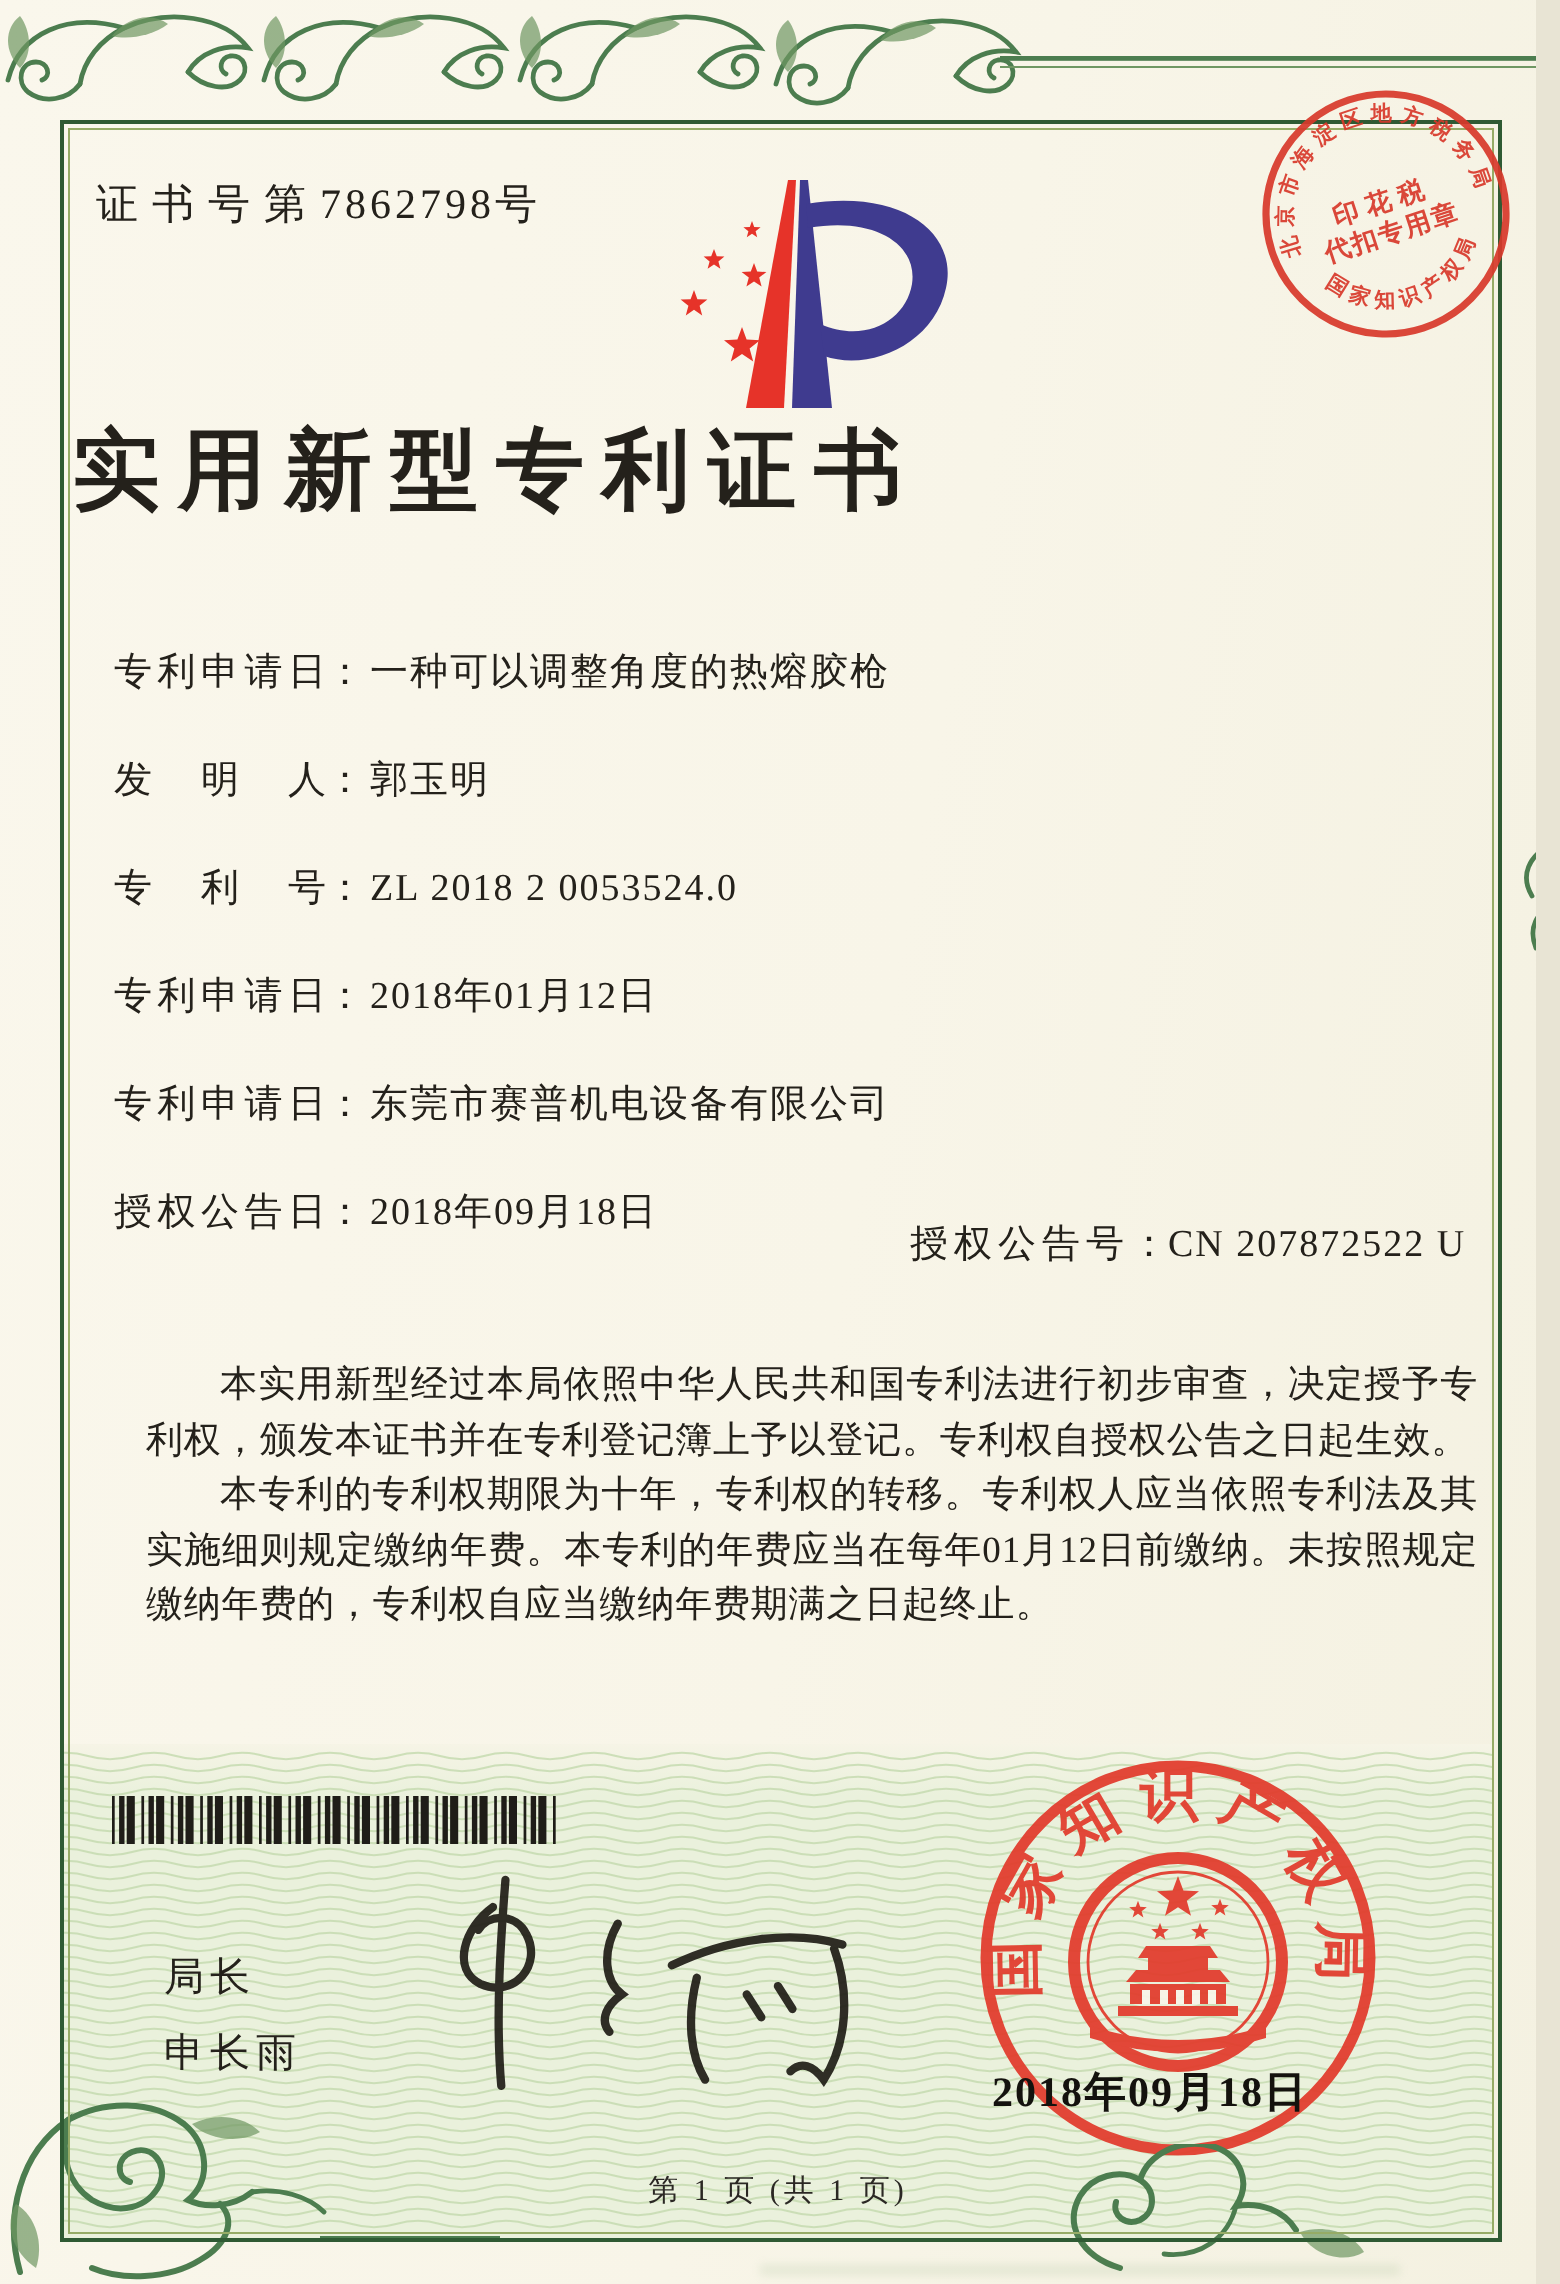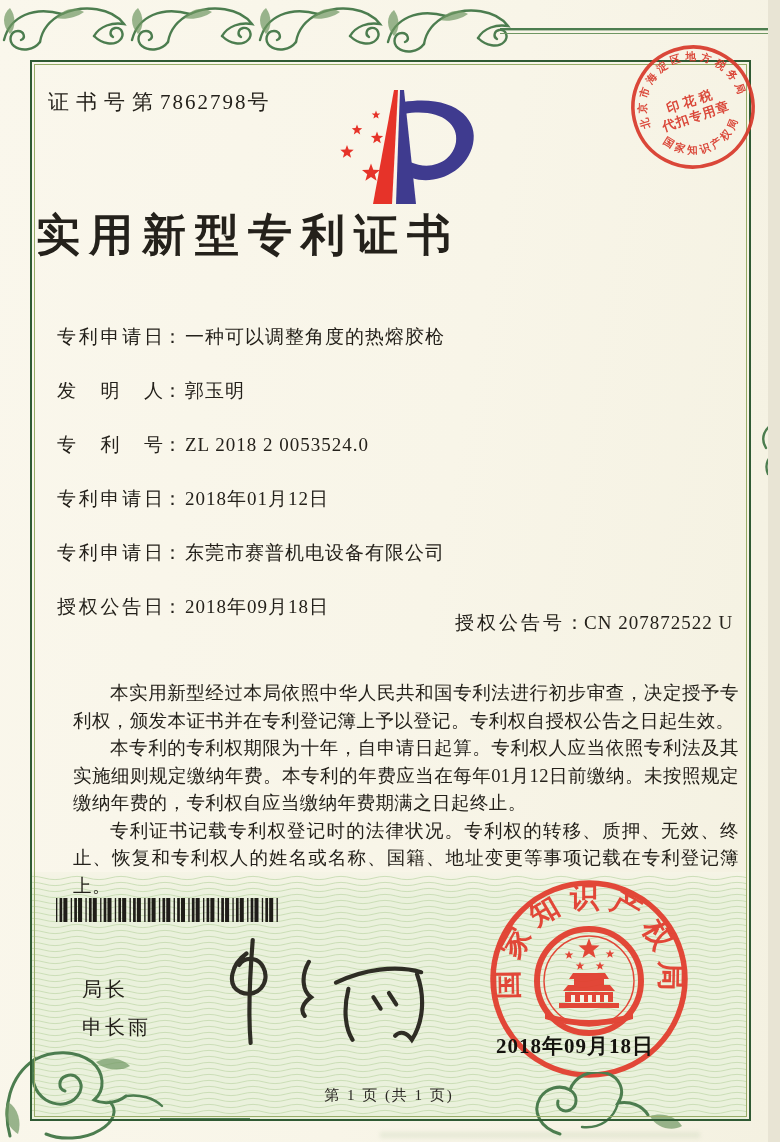--- a/index.html
+++ b/index.html
@@ -134,22 +134,21 @@
     <div class="row grant">
       <span class="lab">授权公告日</span><span class="col">：</span><span class="val">2018年09月18日</span>
       <span class="grant-no">
         <span class="lab2">授权公告号</span><span>：</span><span class="val">CN 207872522 U</span>
       </span>
     </div>
   </div>
 
   <div class="paras">
     <p>本实用新型经过本局依照中华人民共和国专利法进行初步审查，决定授予专利权，颁发本证书并在专利登记簿上予以登记。专利权自授权公告之日起生效。</p>
-    <p>本专利的专利权期限为十年，自申请日起算。专利权人应当依照专利法及其实施细则规定缴纳年费。本专利的年费应当在每年01月12日前缴纳。未按照规定缴纳年费的，专利权自应当缴纳年费期满之日起终止。</p>
-    <p>专利证书记载专利权登记时的法律状况。专利权的转移、质押、无效、终止、恢复和专利权人的姓名或名称、国籍、地址变更等事项记载在专利登记簿上。</p>
+    <p>本专利的专利权期限为十年，专利权的转移。专利权人应当依照专利法及其实施细则规定缴纳年费。本专利的年费应当在每年01月12日前缴纳。未按照规定缴纳年费的，专利权自应当缴纳年费期满之日起终止。</p>
   </div>
 
   <div class="zone">
     <svg class="waves" viewBox="0 0 714 248" preserveAspectRatio="none">
       <path id="wave-path" fill="none" stroke="#c6dab0" stroke-width="1" opacity="0.85" d="M-10,6 q11,-3.2 22,0 t22,0 q11,-3.2 22,0 t22,0 q11,-3.2 22,0 t22,0 q11,-3.2 22,0 t22,0 q11,-3.2 22,0 t22,0 q11,-3.2 22,0 t22,0 q11,-3.2 22,0 t22,0 q11,-3.2 22,0 t22,0 q11,-3.2 22,0 t22,0 q11,-3.2 22,0 t22,0 q11,-3.2 22,0 t22,0 q11,-3.2 22,0 t22,0 q11,-3.2 22,0 t22,0 q11,-3.2 22,0 t22,0 q11,-3.2 22,0 t22,0 q11,-3.2 22,0 t22,0 q11,-3.2 22,0 t22,0M-10,12 q11,-3.2 22,0 t22,0 q11,-3.2 22,0 t22,0 q11,-3.2 22,0 t22,0 q11,-3.2 22,0 t22,0 q11,-3.2 22,0 t22,0 q11,-3.2 22,0 t22,0 q11,-3.2 22,0 t22,0 q11,-3.2 22,0 t22,0 q11,-3.2 22,0 t22,0 q11,-3.2 22,0 t22,0 q11,-3.2 22,0 t22,0 q11,-3.2 22,0 t22,0 q11,-3.2 22,0 t22,0 q11,-3.2 22,0 t22,0 q11,-3.2 22,0 t22,0 q11,-3.2 22,0 t22,0 q11,-3.2 22,0 t22,0M-10,18 q11,-3.2 22,0 t22,0 q11,-3.2 22,0 t22,0 q11,-3.2 22,0 t22,0 q11,-3.2 22,0 t22,0 q11,-3.2 22,0 t22,0 q11,-3.2 22,0 t22,0 q11,-3.2 22,0 t22,0 q11,-3.2 22,0 t22,0 q11,-3.2 22,0 t22,0 q11,-3.2 22,0 t22,0 q11,-3.2 22,0 t22,0 q11,-3.2 22,0 t22,0 q11,-3.2 22,0 t22,0 q11,-3.2 22,0 t22,0 q11,-3.2 22,0 t22,0 q11,-3.2 22,0 t22,0 q11,-3.2 22,0 t22,0M-10,24 q11,-3.2 22,0 t22,0 q11,-3.2 22,0 t22,0 q11,-3.2 22,0 t22,0 q11,-3.2 22,0 t22,0 q11,-3.2 22,0 t22,0 q11,-3.2 22,0 t22,0 q11,-3.2 22,0 t22,0 q11,-3.2 22,0 t22,0 q11,-3.2 22,0 t22,0 q11,-3.2 22,0 t22,0 q11,-3.2 22,0 t22,0 q11,-3.2 22,0 t22,0 q11,-3.2 22,0 t22,0 q11,-3.2 22,0 t22,0 q11,-3.2 22,0 t22,0 q11,-3.2 22,0 t22,0 q11,-3.2 22,0 t22,0M-10,30 q11,-3.2 22,0 t22,0 q11,-3.2 22,0 t22,0 q11,-3.2 22,0 t22,0 q11,-3.2 22,0 t22,0 q11,-3.2 22,0 t22,0 q11,-3.2 22,0 t22,0 q11,-3.2 22,0 t22,0 q11,-3.2 22,0 t22,0 q11,-3.2 22,0 t22,0 q11,-3.2 22,0 t22,0 q11,-3.2 22,0 t22,0 q11,-3.2 22,0 t22,0 q11,-3.2 22,0 t22,0 q11,-3.2 22,0 t22,0 q11,-3.2 22,0 t22,0 q11,-3.2 22,0 t22,0 q11,-3.2 22,0 t22,0M-10,36 q11,-3.2 22,0 t22,0 q11,-3.2 22,0 t22,0 q11,-3.2 22,0 t22,0 q11,-3.2 22,0 t22,0 q11,-3.2 22,0 t22,0 q11,-3.2 22,0 t22,0 q11,-3.2 22,0 t22,0 q11,-3.2 22,0 t22,0 q11,-3.2 22,0 t22,0 q11,-3.2 22,0 t22,0 q11,-3.2 22,0 t22,0 q11,-3.2 22,0 t22,0 q11,-3.2 22,0 t22,0 q11,-3.2 22,0 t22,0 q11,-3.2 22,0 t22,0 q11,-3.2 22,0 t22,0 q11,-3.2 22,0 t22,0M-10,42 q11,-3.2 22,0 t22,0 q11,-3.2 22,0 t22,0 q11,-3.2 22,0 t22,0 q11,-3.2 22,0 t22,0 q11,-3.2 22,0 t22,0 q11,-3.2 22,0 t22,0 q11,-3.2 22,0 t22,0 q11,-3.2 22,0 t22,0 q11,-3.2 22,0 t22,0 q11,-3.2 22,0 t22,0 q11,-3.2 22,0 t22,0 q11,-3.2 22,0 t22,0 q11,-3.2 22,0 t22,0 q11,-3.2 22,0 t22,0 q11,-3.2 22,0 t22,0 q11,-3.2 22,0 t22,0 q11,-3.2 22,0 t22,0M-10,48 q11,-3.2 22,0 t22,0 q11,-3.2 22,0 t22,0 q11,-3.2 22,0 t22,0 q11,-3.2 22,0 t22,0 q11,-3.2 22,0 t22,0 q11,-3.2 22,0 t22,0 q11,-3.2 22,0 t22,0 q11,-3.2 22,0 t22,0 q11,-3.2 22,0 t22,0 q11,-3.2 22,0 t22,0 q11,-3.2 22,0 t22,0 q11,-3.2 22,0 t22,0 q11,-3.2 22,0 t22,0 q11,-3.2 22,0 t22,0 q11,-3.2 22,0 t22,0 q11,-3.2 22,0 t22,0 q11,-3.2 22,0 t22,0M-10,54 q11,-3.2 22,0 t22,0 q11,-3.2 22,0 t22,0 q11,-3.2 22,0 t22,0 q11,-3.2 22,0 t22,0 q11,-3.2 22,0 t22,0 q11,-3.2 22,0 t22,0 q11,-3.2 22,0 t22,0 q11,-3.2 22,0 t22,0 q11,-3.2 22,0 t22,0 q11,-3.2 22,0 t22,0 q11,-3.2 22,0 t22,0 q11,-3.2 22,0 t22,0 q11,-3.2 22,0 t22,0 q11,-3.2 22,0 t22,0 q11,-3.2 22,0 t22,0 q11,-3.2 22,0 t22,0 q11,-3.2 22,0 t22,0M-10,60 q11,-3.2 22,0 t22,0 q11,-3.2 22,0 t22,0 q11,-3.2 22,0 t22,0 q11,-3.2 22,0 t22,0 q11,-3.2 22,0 t22,0 q11,-3.2 22,0 t22,0 q11,-3.2 22,0 t22,0 q11,-3.2 22,0 t22,0 q11,-3.2 22,0 t22,0 q11,-3.2 22,0 t22,0 q11,-3.2 22,0 t22,0 q11,-3.2 22,0 t22,0 q11,-3.2 22,0 t22,0 q11,-3.2 22,0 t22,0 q11,-3.2 22,0 t22,0 q11,-3.2 22,0 t22,0 q11,-3.2 22,0 t22,0M-10,66 q11,-3.2 22,0 t22,0 q11,-3.2 22,0 t22,0 q11,-3.2 22,0 t22,0 q11,-3.2 22,0 t22,0 q11,-3.2 22,0 t22,0 q11,-3.2 22,0 t22,0 q11,-3.2 22,0 t22,0 q11,-3.2 22,0 t22,0 q11,-3.2 22,0 t22,0 q11,-3.2 22,0 t22,0 q11,-3.2 22,0 t22,0 q11,-3.2 22,0 t22,0 q11,-3.2 22,0 t22,0 q11,-3.2 22,0 t22,0 q11,-3.2 22,0 t22,0 q11,-3.2 22,0 t22,0 q11,-3.2 22,0 t22,0M-10,72 q11,-3.2 22,0 t22,0 q11,-3.2 22,0 t22,0 q11,-3.2 22,0 t22,0 q11,-3.2 22,0 t22,0 q11,-3.2 22,0 t22,0 q11,-3.2 22,0 t22,0 q11,-3.2 22,0 t22,0 q11,-3.2 22,0 t22,0 q11,-3.2 22,0 t22,0 q11,-3.2 22,0 t22,0 q11,-3.2 22,0 t22,0 q11,-3.2 22,0 t22,0 q11,-3.2 22,0 t22,0 q11,-3.2 22,0 t22,0 q11,-3.2 22,0 t22,0 q11,-3.2 22,0 t22,0 q11,-3.2 22,0 t22,0M-10,78 q11,-3.2 22,0 t22,0 q11,-3.2 22,0 t22,0 q11,-3.2 22,0 t22,0 q11,-3.2 22,0 t22,0 q11,-3.2 22,0 t22,0 q11,-3.2 22,0 t22,0 q11,-3.2 22,0 t22,0 q11,-3.2 22,0 t22,0 q11,-3.2 22,0 t22,0 q11,-3.2 22,0 t22,0 q11,-3.2 22,0 t22,0 q11,-3.2 22,0 t22,0 q11,-3.2 22,0 t22,0 q11,-3.2 22,0 t22,0 q11,-3.2 22,0 t22,0 q11,-3.2 22,0 t22,0 q11,-3.2 22,0 t22,0M-10,84 q11,-3.2 22,0 t22,0 q11,-3.2 22,0 t22,0 q11,-3.2 22,0 t22,0 q11,-3.2 22,0 t22,0 q11,-3.2 22,0 t22,0 q11,-3.2 22,0 t22,0 q11,-3.2 22,0 t22,0 q11,-3.2 22,0 t22,0 q11,-3.2 22,0 t22,0 q11,-3.2 22,0 t22,0 q11,-3.2 22,0 t22,0 q11,-3.2 22,0 t22,0 q11,-3.2 22,0 t22,0 q11,-3.2 22,0 t22,0 q11,-3.2 22,0 t22,0 q11,-3.2 22,0 t22,0 q11,-3.2 22,0 t22,0M-10,90 q11,-3.2 22,0 t22,0 q11,-3.2 22,0 t22,0 q11,-3.2 22,0 t22,0 q11,-3.2 22,0 t22,0 q11,-3.2 22,0 t22,0 q11,-3.2 22,0 t22,0 q11,-3.2 22,0 t22,0 q11,-3.2 22,0 t22,0 q11,-3.2 22,0 t22,0 q11,-3.2 22,0 t22,0 q11,-3.2 22,0 t22,0 q11,-3.2 22,0 t22,0 q11,-3.2 22,0 t22,0 q11,-3.2 22,0 t22,0 q11,-3.2 22,0 t22,0 q11,-3.2 22,0 t22,0 q11,-3.2 22,0 t22,0M-10,96 q11,-3.2 22,0 t22,0 q11,-3.2 22,0 t22,0 q11,-3.2 22,0 t22,0 q11,-3.2 22,0 t22,0 q11,-3.2 22,0 t22,0 q11,-3.2 22,0 t22,0 q11,-3.2 22,0 t22,0 q11,-3.2 22,0 t22,0 q11,-3.2 22,0 t22,0 q11,-3.2 22,0 t22,0 q11,-3.2 22,0 t22,0 q11,-3.2 22,0 t22,0 q11,-3.2 22,0 t22,0 q11,-3.2 22,0 t22,0 q11,-3.2 22,0 t22,0 q11,-3.2 22,0 t22,0 q11,-3.2 22,0 t22,0M-10,102 q11,-3.2 22,0 t22,0 q11,-3.2 22,0 t22,0 q11,-3.2 22,0 t22,0 q11,-3.2 22,0 t22,0 q11,-3.2 22,0 t22,0 q11,-3.2 22,0 t22,0 q11,-3.2 22,0 t22,0 q11,-3.2 22,0 t22,0 q11,-3.2 22,0 t22,0 q11,-3.2 22,0 t22,0 q11,-3.2 22,0 t22,0 q11,-3.2 22,0 t22,0 q11,-3.2 22,0 t22,0 q11,-3.2 22,0 t22,0 q11,-3.2 22,0 t22,0 q11,-3.2 22,0 t22,0 q11,-3.2 22,0 t22,0M-10,108 q11,-3.2 22,0 t22,0 q11,-3.2 22,0 t22,0 q11,-3.2 22,0 t22,0 q11,-3.2 22,0 t22,0 q11,-3.2 22,0 t22,0 q11,-3.2 22,0 t22,0 q11,-3.2 22,0 t22,0 q11,-3.2 22,0 t22,0 q11,-3.2 22,0 t22,0 q11,-3.2 22,0 t22,0 q11,-3.2 22,0 t22,0 q11,-3.2 22,0 t22,0 q11,-3.2 22,0 t22,0 q11,-3.2 22,0 t22,0 q11,-3.2 22,0 t22,0 q11,-3.2 22,0 t22,0 q11,-3.2 22,0 t22,0M-10,114 q11,-3.2 22,0 t22,0 q11,-3.2 22,0 t22,0 q11,-3.2 22,0 t22,0 q11,-3.2 22,0 t22,0 q11,-3.2 22,0 t22,0 q11,-3.2 22,0 t22,0 q11,-3.2 22,0 t22,0 q11,-3.2 22,0 t22,0 q11,-3.2 22,0 t22,0 q11,-3.2 22,0 t22,0 q11,-3.2 22,0 t22,0 q11,-3.2 22,0 t22,0 q11,-3.2 22,0 t22,0 q11,-3.2 22,0 t22,0 q11,-3.2 22,0 t22,0 q11,-3.2 22,0 t22,0 q11,-3.2 22,0 t22,0M-10,120 q11,-3.2 22,0 t22,0 q11,-3.2 22,0 t22,0 q11,-3.2 22,0 t22,0 q11,-3.2 22,0 t22,0 q11,-3.2 22,0 t22,0 q11,-3.2 22,0 t22,0 q11,-3.2 22,0 t22,0 q11,-3.2 22,0 t22,0 q11,-3.2 22,0 t22,0 q11,-3.2 22,0 t22,0 q11,-3.2 22,0 t22,0 q11,-3.2 22,0 t22,0 q11,-3.2 22,0 t22,0 q11,-3.2 22,0 t22,0 q11,-3.2 22,0 t22,0 q11,-3.2 22,0 t22,0 q11,-3.2 22,0 t22,0M-10,126 q11,-3.2 22,0 t22,0 q11,-3.2 22,0 t22,0 q11,-3.2 22,0 t22,0 q11,-3.2 22,0 t22,0 q11,-3.2 22,0 t22,0 q11,-3.2 22,0 t22,0 q11,-3.2 22,0 t22,0 q11,-3.2 22,0 t22,0 q11,-3.2 22,0 t22,0 q11,-3.2 22,0 t22,0 q11,-3.2 22,0 t22,0 q11,-3.2 22,0 t22,0 q11,-3.2 22,0 t22,0 q11,-3.2 22,0 t22,0 q11,-3.2 22,0 t22,0 q11,-3.2 22,0 t22,0 q11,-3.2 22,0 t22,0M-10,132 q11,-3.2 22,0 t22,0 q11,-3.2 22,0 t22,0 q11,-3.2 22,0 t22,0 q11,-3.2 22,0 t22,0 q11,-3.2 22,0 t22,0 q11,-3.2 22,0 t22,0 q11,-3.2 22,0 t22,0 q11,-3.2 22,0 t22,0 q11,-3.2 22,0 t22,0 q11,-3.2 22,0 t22,0 q11,-3.2 22,0 t22,0 q11,-3.2 22,0 t22,0 q11,-3.2 22,0 t22,0 q11,-3.2 22,0 t22,0 q11,-3.2 22,0 t22,0 q11,-3.2 22,0 t22,0 q11,-3.2 22,0 t22,0M-10,138 q11,-3.2 22,0 t22,0 q11,-3.2 22,0 t22,0 q11,-3.2 22,0 t22,0 q11,-3.2 22,0 t22,0 q11,-3.2 22,0 t22,0 q11,-3.2 22,0 t22,0 q11,-3.2 22,0 t22,0 q11,-3.2 22,0 t22,0 q11,-3.2 22,0 t22,0 q11,-3.2 22,0 t22,0 q11,-3.2 22,0 t22,0 q11,-3.2 22,0 t22,0 q11,-3.2 22,0 t22,0 q11,-3.2 22,0 t22,0 q11,-3.2 22,0 t22,0 q11,-3.2 22,0 t22,0 q11,-3.2 22,0 t22,0M-10,144 q11,-3.2 22,0 t22,0 q11,-3.2 22,0 t22,0 q11,-3.2 22,0 t22,0 q11,-3.2 22,0 t22,0 q11,-3.2 22,0 t22,0 q11,-3.2 22,0 t22,0 q11,-3.2 22,0 t22,0 q11,-3.2 22,0 t22,0 q11,-3.2 22,0 t22,0 q11,-3.2 22,0 t22,0 q11,-3.2 22,0 t22,0 q11,-3.2 22,0 t22,0 q11,-3.2 22,0 t22,0 q11,-3.2 22,0 t22,0 q11,-3.2 22,0 t22,0 q11,-3.2 22,0 t22,0 q11,-3.2 22,0 t22,0M-10,150 q11,-3.2 22,0 t22,0 q11,-3.2 22,0 t22,0 q11,-3.2 22,0 t22,0 q11,-3.2 22,0 t22,0 q11,-3.2 22,0 t22,0 q11,-3.2 22,0 t22,0 q11,-3.2 22,0 t22,0 q11,-3.2 22,0 t22,0 q11,-3.2 22,0 t22,0 q11,-3.2 22,0 t22,0 q11,-3.2 22,0 t22,0 q11,-3.2 22,0 t22,0 q11,-3.2 22,0 t22,0 q11,-3.2 22,0 t22,0 q11,-3.2 22,0 t22,0 q11,-3.2 22,0 t22,0 q11,-3.2 22,0 t22,0M-10,156 q11,-3.2 22,0 t22,0 q11,-3.2 22,0 t22,0 q11,-3.2 22,0 t22,0 q11,-3.2 22,0 t22,0 q11,-3.2 22,0 t22,0 q11,-3.2 22,0 t22,0 q11,-3.2 22,0 t22,0 q11,-3.2 22,0 t22,0 q11,-3.2 22,0 t22,0 q11,-3.2 22,0 t22,0 q11,-3.2 22,0 t22,0 q11,-3.2 22,0 t22,0 q11,-3.2 22,0 t22,0 q11,-3.2 22,0 t22,0 q11,-3.2 22,0 t22,0 q11,-3.2 22,0 t22,0 q11,-3.2 22,0 t22,0M-10,162 q11,-3.2 22,0 t22,0 q11,-3.2 22,0 t22,0 q11,-3.2 22,0 t22,0 q11,-3.2 22,0 t22,0 q11,-3.2 22,0 t22,0 q11,-3.2 22,0 t22,0 q11,-3.2 22,0 t22,0 q11,-3.2 22,0 t22,0 q11,-3.2 22,0 t22,0 q11,-3.2 22,0 t22,0 q11,-3.2 22,0 t22,0 q11,-3.2 22,0 t22,0 q11,-3.2 22,0 t22,0 q11,-3.2 22,0 t22,0 q11,-3.2 22,0 t22,0 q11,-3.2 22,0 t22,0 q11,-3.2 22,0 t22,0M-10,168 q11,-3.2 22,0 t22,0 q11,-3.2 22,0 t22,0 q11,-3.2 22,0 t22,0 q11,-3.2 22,0 t22,0 q11,-3.2 22,0 t22,0 q11,-3.2 22,0 t22,0 q11,-3.2 22,0 t22,0 q11,-3.2 22,0 t22,0 q11,-3.2 22,0 t22,0 q11,-3.2 22,0 t22,0 q11,-3.2 22,0 t22,0 q11,-3.2 22,0 t22,0 q11,-3.2 22,0 t22,0 q11,-3.2 22,0 t22,0 q11,-3.2 22,0 t22,0 q11,-3.2 22,0 t22,0 q11,-3.2 22,0 t22,0M-10,174 q11,-3.2 22,0 t22,0 q11,-3.2 22,0 t22,0 q11,-3.2 22,0 t22,0 q11,-3.2 22,0 t22,0 q11,-3.2 22,0 t22,0 q11,-3.2 22,0 t22,0 q11,-3.2 22,0 t22,0 q11,-3.2 22,0 t22,0 q11,-3.2 22,0 t22,0 q11,-3.2 22,0 t22,0 q11,-3.2 22,0 t22,0 q11,-3.2 22,0 t22,0 q11,-3.2 22,0 t22,0 q11,-3.2 22,0 t22,0 q11,-3.2 22,0 t22,0 q11,-3.2 22,0 t22,0 q11,-3.2 22,0 t22,0M-10,180 q11,-3.2 22,0 t22,0 q11,-3.2 22,0 t22,0 q11,-3.2 22,0 t22,0 q11,-3.2 22,0 t22,0 q11,-3.2 22,0 t22,0 q11,-3.2 22,0 t22,0 q11,-3.2 22,0 t22,0 q11,-3.2 22,0 t22,0 q11,-3.2 22,0 t22,0 q11,-3.2 22,0 t22,0 q11,-3.2 22,0 t22,0 q11,-3.2 22,0 t22,0 q11,-3.2 22,0 t22,0 q11,-3.2 22,0 t22,0 q11,-3.2 22,0 t22,0 q11,-3.2 22,0 t22,0 q11,-3.2 22,0 t22,0M-10,186 q11,-3.2 22,0 t22,0 q11,-3.2 22,0 t22,0 q11,-3.2 22,0 t22,0 q11,-3.2 22,0 t22,0 q11,-3.2 22,0 t22,0 q11,-3.2 22,0 t22,0 q11,-3.2 22,0 t22,0 q11,-3.2 22,0 t22,0 q11,-3.2 22,0 t22,0 q11,-3.2 22,0 t22,0 q11,-3.2 22,0 t22,0 q11,-3.2 22,0 t22,0 q11,-3.2 22,0 t22,0 q11,-3.2 22,0 t22,0 q11,-3.2 22,0 t22,0 q11,-3.2 22,0 t22,0 q11,-3.2 22,0 t22,0M-10,192 q11,-3.2 22,0 t22,0 q11,-3.2 22,0 t22,0 q11,-3.2 22,0 t22,0 q11,-3.2 22,0 t22,0 q11,-3.2 22,0 t22,0 q11,-3.2 22,0 t22,0 q11,-3.2 22,0 t22,0 q11,-3.2 22,0 t22,0 q11,-3.2 22,0 t22,0 q11,-3.2 22,0 t22,0 q11,-3.2 22,0 t22,0 q11,-3.2 22,0 t22,0 q11,-3.2 22,0 t22,0 q11,-3.2 22,0 t22,0 q11,-3.2 22,0 t22,0 q11,-3.2 22,0 t22,0 q11,-3.2 22,0 t22,0M-10,198 q11,-3.2 22,0 t22,0 q11,-3.2 22,0 t22,0 q11,-3.2 22,0 t22,0 q11,-3.2 22,0 t22,0 q11,-3.2 22,0 t22,0 q11,-3.2 22,0 t22,0 q11,-3.2 22,0 t22,0 q11,-3.2 22,0 t22,0 q11,-3.2 22,0 t22,0 q11,-3.2 22,0 t22,0 q11,-3.2 22,0 t22,0 q11,-3.2 22,0 t22,0 q11,-3.2 22,0 t22,0 q11,-3.2 22,0 t22,0 q11,-3.2 22,0 t22,0 q11,-3.2 22,0 t22,0 q11,-3.2 22,0 t22,0M-10,204 q11,-3.2 22,0 t22,0 q11,-3.2 22,0 t22,0 q11,-3.2 22,0 t22,0 q11,-3.2 22,0 t22,0 q11,-3.2 22,0 t22,0 q11,-3.2 22,0 t22,0 q11,-3.2 22,0 t22,0 q11,-3.2 22,0 t22,0 q11,-3.2 22,0 t22,0 q11,-3.2 22,0 t22,0 q11,-3.2 22,0 t22,0 q11,-3.2 22,0 t22,0 q11,-3.2 22,0 t22,0 q11,-3.2 22,0 t22,0 q11,-3.2 22,0 t22,0 q11,-3.2 22,0 t22,0 q11,-3.2 22,0 t22,0M-10,210 q11,-3.2 22,0 t22,0 q11,-3.2 22,0 t22,0 q11,-3.2 22,0 t22,0 q11,-3.2 22,0 t22,0 q11,-3.2 22,0 t22,0 q11,-3.2 22,0 t22,0 q11,-3.2 22,0 t22,0 q11,-3.2 22,0 t22,0 q11,-3.2 22,0 t22,0 q11,-3.2 22,0 t22,0 q11,-3.2 22,0 t22,0 q11,-3.2 22,0 t22,0 q11,-3.2 22,0 t22,0 q11,-3.2 22,0 t22,0 q11,-3.2 22,0 t22,0 q11,-3.2 22,0 t22,0 q11,-3.2 22,0 t22,0M-10,216 q11,-3.2 22,0 t22,0 q11,-3.2 22,0 t22,0 q11,-3.2 22,0 t22,0 q11,-3.2 22,0 t22,0 q11,-3.2 22,0 t22,0 q11,-3.2 22,0 t22,0 q11,-3.2 22,0 t22,0 q11,-3.2 22,0 t22,0 q11,-3.2 22,0 t22,0 q11,-3.2 22,0 t22,0 q11,-3.2 22,0 t22,0 q11,-3.2 22,0 t22,0 q11,-3.2 22,0 t22,0 q11,-3.2 22,0 t22,0 q11,-3.2 22,0 t22,0 q11,-3.2 22,0 t22,0 q11,-3.2 22,0 t22,0M-10,222 q11,-3.2 22,0 t22,0 q11,-3.2 22,0 t22,0 q11,-3.2 22,0 t22,0 q11,-3.2 22,0 t22,0 q11,-3.2 22,0 t22,0 q11,-3.2 22,0 t22,0 q11,-3.2 22,0 t22,0 q11,-3.2 22,0 t22,0 q11,-3.2 22,0 t22,0 q11,-3.2 22,0 t22,0 q11,-3.2 22,0 t22,0 q11,-3.2 22,0 t22,0 q11,-3.2 22,0 t22,0 q11,-3.2 22,0 t22,0 q11,-3.2 22,0 t22,0 q11,-3.2 22,0 t22,0 q11,-3.2 22,0 t22,0M-10,228 q11,-3.2 22,0 t22,0 q11,-3.2 22,0 t22,0 q11,-3.2 22,0 t22,0 q11,-3.2 22,0 t22,0 q11,-3.2 22,0 t22,0 q11,-3.2 22,0 t22,0 q11,-3.2 22,0 t22,0 q11,-3.2 22,0 t22,0 q11,-3.2 22,0 t22,0 q11,-3.2 22,0 t22,0 q11,-3.2 22,0 t22,0 q11,-3.2 22,0 t22,0 q11,-3.2 22,0 t22,0 q11,-3.2 22,0 t22,0 q11,-3.2 22,0 t22,0 q11,-3.2 22,0 t22,0 q11,-3.2 22,0 t22,0M-10,234 q11,-3.2 22,0 t22,0 q11,-3.2 22,0 t22,0 q11,-3.2 22,0 t22,0 q11,-3.2 22,0 t22,0 q11,-3.2 22,0 t22,0 q11,-3.2 22,0 t22,0 q11,-3.2 22,0 t22,0 q11,-3.2 22,0 t22,0 q11,-3.2 22,0 t22,0 q11,-3.2 22,0 t22,0 q11,-3.2 22,0 t22,0 q11,-3.2 22,0 t22,0 q11,-3.2 22,0 t22,0 q11,-3.2 22,0 t22,0 q11,-3.2 22,0 t22,0 q11,-3.2 22,0 t22,0 q11,-3.2 22,0 t22,0M-10,240 q11,-3.2 22,0 t22,0 q11,-3.2 22,0 t22,0 q11,-3.2 22,0 t22,0 q11,-3.2 22,0 t22,0 q11,-3.2 22,0 t22,0 q11,-3.2 22,0 t22,0 q11,-3.2 22,0 t22,0 q11,-3.2 22,0 t22,0 q11,-3.2 22,0 t22,0 q11,-3.2 22,0 t22,0 q11,-3.2 22,0 t22,0 q11,-3.2 22,0 t22,0 q11,-3.2 22,0 t22,0 q11,-3.2 22,0 t22,0 q11,-3.2 22,0 t22,0 q11,-3.2 22,0 t22,0 q11,-3.2 22,0 t22,0"></path>
     </svg>
 
     <svg class="barcode" id="barcode-svg" viewBox="0 0 228 24" preserveAspectRatio="none">
         <rect x="0.00" y="0" width="1.35" height="24" fill="#1f1d18"></rect>
         <rect x="3.55" y="0" width="2.70" height="24" fill="#1f1d18"></rect>

